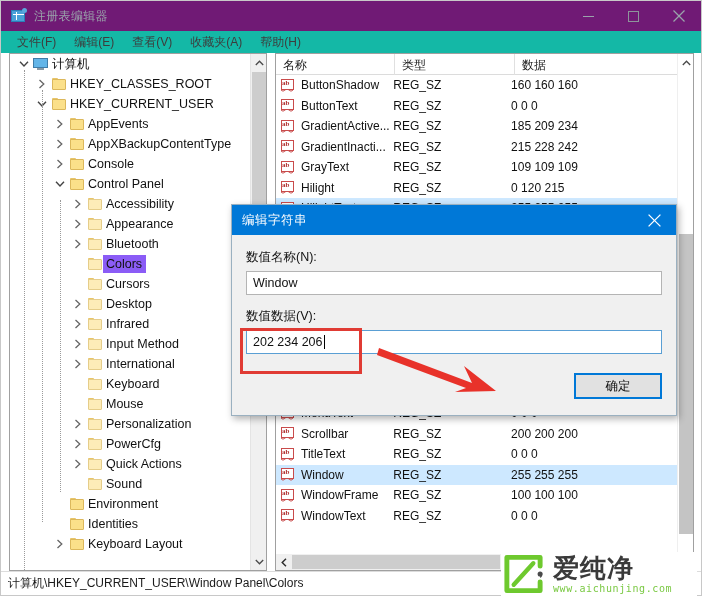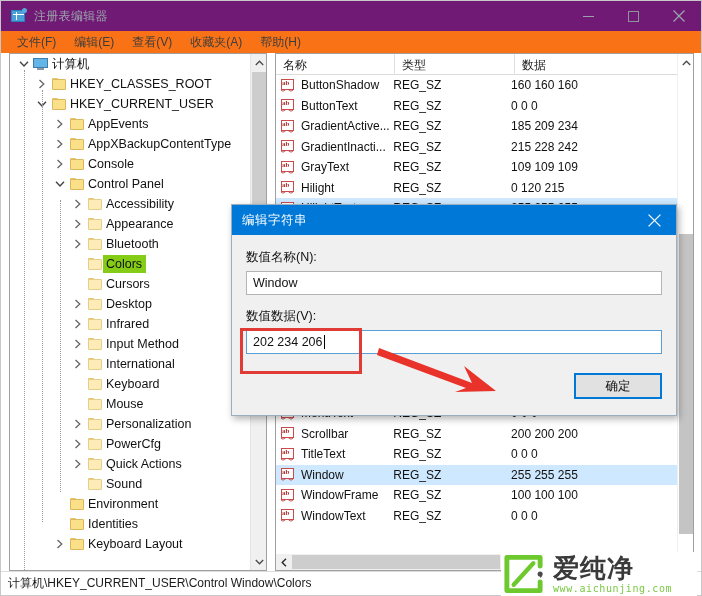--- a/index.html
+++ b/index.html
@@ -42,21 +42,21 @@
   }
   .win-btns{position:absolute;right:0;top:0;height:30px;display:flex;}
   .win-btn{
     width:45px;height:30px;display:flex;align-items:center;justify-content:center;
   }
   .win-btn svg{display:block;}
 
   
   .menubar{
     position:absolute;left:0;top:30px;width:700px;height:22px;
-    background:#f97316;display:flex;align-items:center;padding-left:7px;
+    background:#14b8a6;display:flex;align-items:center;padding-left:7px;
     box-sizing:border-box;
   }
   .menu-item{
     font-size:12px;color:#3d3d3d;padding:2px 9px;white-space:nowrap;
   }
 
   
   .panes{
     position:absolute;left:1px;top:52px;width:699px;height:518px;
   }
@@ -72,21 +72,21 @@
   
   .tree-scroll{
     position:absolute;left:0;top:0;width:241px;height:516px;overflow:hidden;
   }
   .tree-row{
     height:20px;display:flex;align-items:center;white-space:nowrap;position:relative;
   }
   .tree-row .lbl{
     font-size:12.5px;color:#111;padding:1px 4px 1px 3px;line-height:16px;
   }
-  .tree-row.selected .lbl{background:#84cc16;}
+  .tree-row.selected .lbl{background:#8b5cf6;}
   .chev{
     width:16px;height:20px;display:flex;align-items:center;justify-content:center;flex:none;
   }
   .chev svg{display:block;}
   .folder{
     width:17px;height:20px;flex:none;display:flex;align-items:center;justify-content:center;
   }
   .fold{
     width:14px;height:12px;position:relative;
   }
@@ -912,21 +912,21 @@
           <svg width="9" height="6" viewBox="0 0 9 6">
               <polyline points="0.8,5 4.5,1.2 8.2,5" fill="none" stroke="#4a4a4a" stroke-width="1.3"></polyline>
             </svg>
         </div>
         <div class="thumb" style="top:180px;height:300px;background:#c4c4c4;"></div>
       </div>
     </div>
   </div>
 
   <div class="statusbar">
-    <div class="path">计算机\HKEY_CURRENT_USER\Control Window\Colors</div>
+    <div class="path">计算机\HKEY_CURRENT_USER\Window Panel\Colors</div>
   </div>
 
   <div class="dialog">
     <div class="dlg-title">
       <div class="t">编辑字符串</div>
       <div class="dlg-close">
         <svg width="13" height="13" viewBox="0 0 13 13">
             <line x1="0.6" y1="0.6" x2="12.4" y2="12.4" stroke="#ffffff" stroke-width="1.3"></line>
             <line x1="12.4" y1="0.6" x2="0.6" y2="12.4" stroke="#ffffff" stroke-width="1.3"></line>
           </svg>

